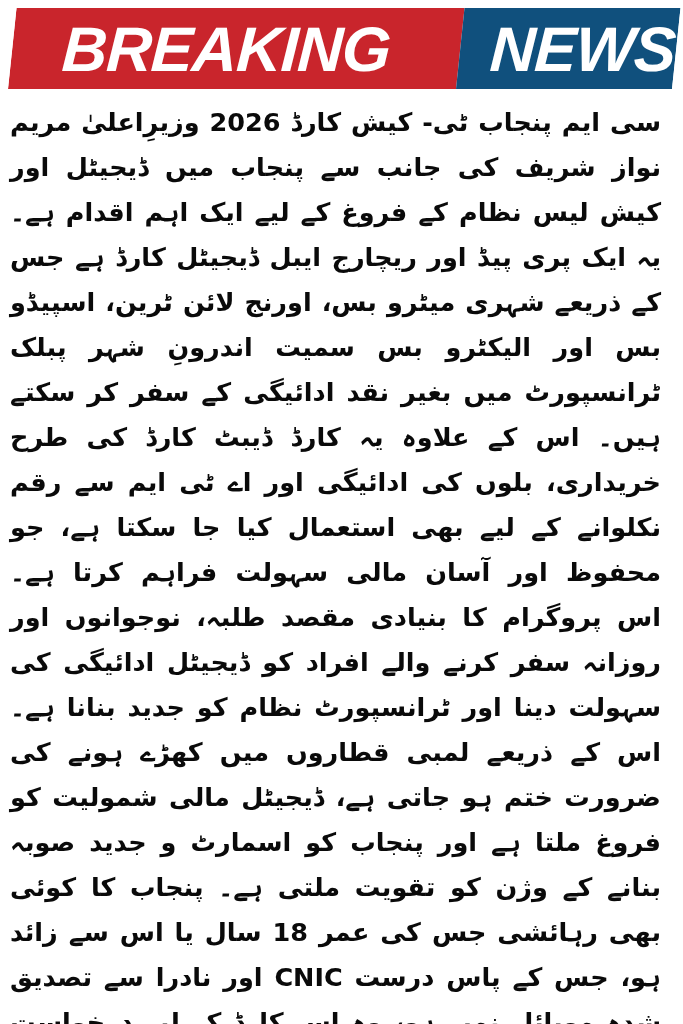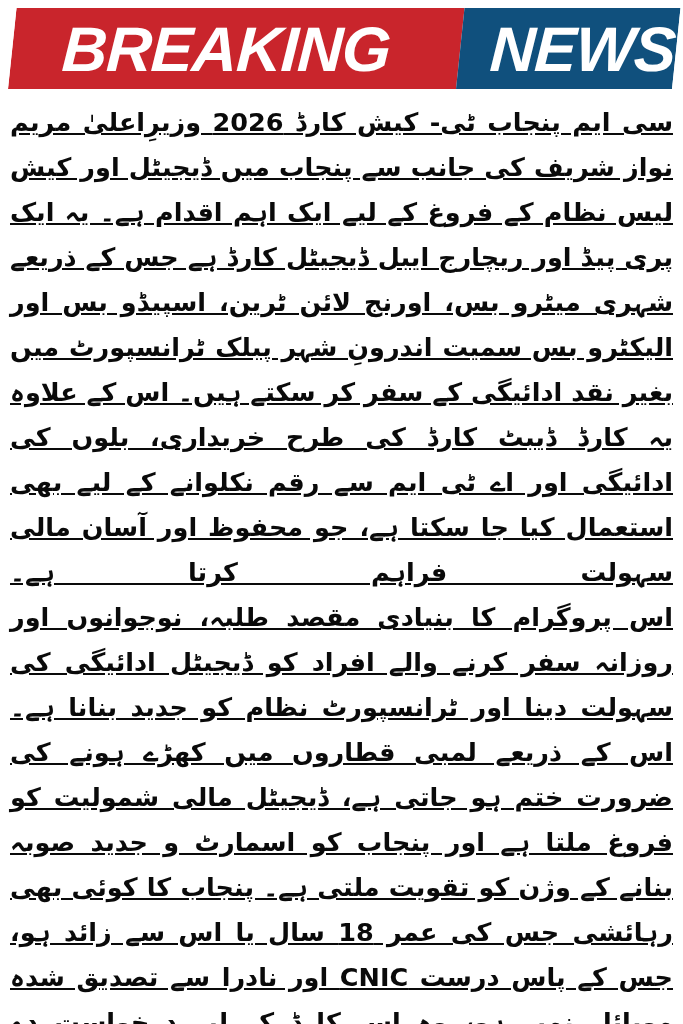--- a/index.html
+++ b/index.html
@@ -67,24 +67,23 @@
     text-align: justify;
     text-align-last: justify;
     padding: 4px 10px 0 10px;
     font-family: "DejaVu Sans", "Liberation Sans", sans-serif;
     font-size: 25.5px;
     line-height: 45px;
     color: #0a0a0a;
     font-weight: 600;
   }
   .article p {
-    margin: 0 0 0 0;
+    margin: 0 12px 0 0;
     text-align: justify;
     text-align-last: center;
-    text-decoration: underline;
   }
   .article p.tight {
     text-align-last: justify;
   }
 </style>
 </head>
 <body>
 
 <div class="banner-wrap">
   <div class="banner">

